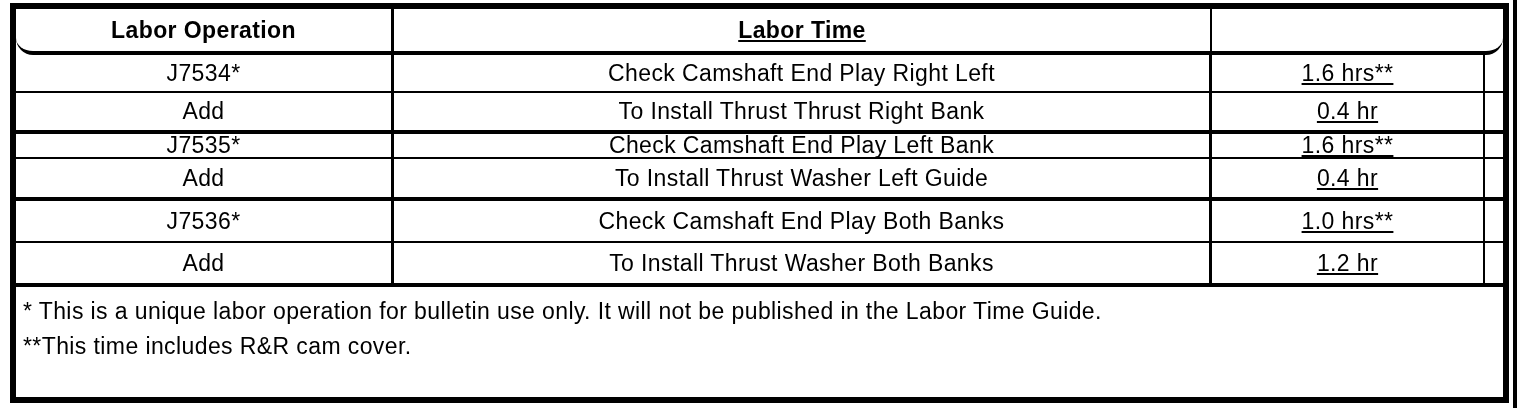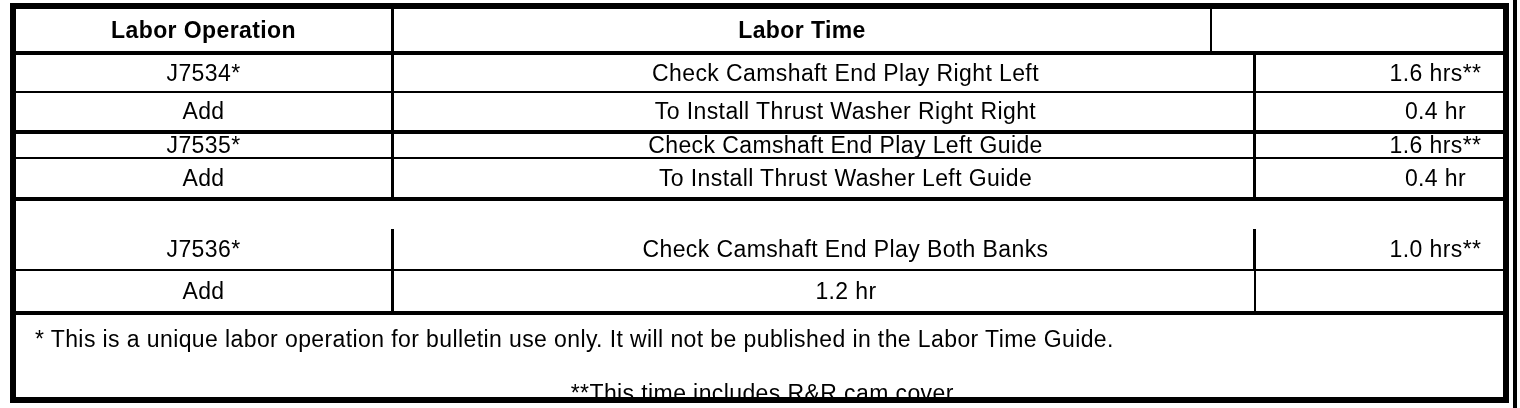--- a/index.html
+++ b/index.html
@@ -15,37 +15,37 @@
   }
   .row-grid{
     display:grid;grid-template-columns:378px 818px 273px 1fr;
     box-sizing:border-box;flex:0 0 auto;
   }
   .cell{
     display:flex;align-items:center;justify-content:center;
     box-sizing:border-box;border-right:3px solid #000;
     font-size:23px;letter-spacing:0.4px;white-space:nowrap;overflow:hidden;
   }
-  .cell.col3{border-right-width:2px;}
+  .cell.col3{border-right-width:2px;text-decoration:underline;}
   .cell.col4{border-right:none;}
-  .thead{height:46px;border-bottom:4px solid #000;}
+  .thead{height:46px;border-bottom:4px solid #000;border-radius:17px;}
   .thead .cell{font-weight:bold;}
-  .row{border-bottom:2px solid #000;gap:44px;}
+  .row{border-bottom:2px solid #000;}
   .row.thick{border-bottom-width:4px;}
   .row.r1{height:38px;}
   .row.r2{height:41px;}
   .row.r3{height:25px;text-align:right;}
   .row.r4{height:42px;}
-  .row.r5{height:42px;margin-top:28px;}
+  .row.r5{height:42px;}
   .row.r6{height:44px;}
   .notes{
-    flex:1 1 auto;padding:11px 8px 0 19px;font-size:23px;letter-spacing:0.4px;
+    flex:1 1 auto;padding:11px 8px 0 7px;font-size:23px;letter-spacing:0.4px;
   }
   .notes p{margin:0;line-height:26px;}
-  .notes p.note-2{margin-top:28px;text-align:center;}
+  .notes p.note-2{margin-top:9px;}
   .edge-line{
     position:absolute;left:1513px;top:0;width:4px;height:408px;background:#000;
   }
 </style>
 </head>
 <body>
 
 <div class="page">
   <div class="table-frame">
 
@@ -57,48 +57,49 @@
 
     <div class="row-grid row r1">
       <div class="cell col1">J7534*</div>
       <div class="cell col2">Check Camshaft End Play Right Left</div>
       <div class="cell col3">1.6 hrs**</div>
       <div class="cell col4"></div>
     </div>
 
     <div class="row-grid row r2 thick">
       <div class="cell col1">Add</div>
-      <div class="cell col2">To Install Thrust Washer Right Right</div>
+      <div class="cell col2">To Install Thrust Thrust Right Bank</div>
       <div class="cell col3">0.4 hr</div>
       <div class="cell col4"></div>
     </div>
 
     <div class="row-grid row r3">
       <div class="cell col1">J7535*</div>
-      <div class="cell col2">Check Camshaft End Play Left Guide</div>
+      <div class="cell col2">Check Camshaft End Play Left Bank</div>
       <div class="cell col3">1.6 hrs**</div>
       <div class="cell col4"></div>
     </div>
 
     <div class="row-grid row r4 thick">
       <div class="cell col1">Add</div>
       <div class="cell col2">To Install Thrust Washer Left Guide</div>
       <div class="cell col3">0.4 hr</div>
       <div class="cell col4"></div>
     </div>
 
     <div class="row-grid row r5">
       <div class="cell col1">J7536*</div>
       <div class="cell col2">Check Camshaft End Play Both Banks</div>
       <div class="cell col3">1.0 hrs**</div>
       <div class="cell col4"></div>
     </div>
 
     <div class="row-grid row r6 thick">
       <div class="cell col1">Add</div>
+      <div class="cell col2">To Install Thrust Washer Both Banks</div>
       <div class="cell col3">1.2 hr</div>
       <div class="cell col4"></div>
     </div>
 
     <div class="notes">
       <p class="note-1">* This is a unique labor operation for bulletin use only. It will not be published in the Labor Time Guide.</p>
       <p class="note-2">**This time includes R&amp;R cam cover.</p>
     </div>
 
   </div>

